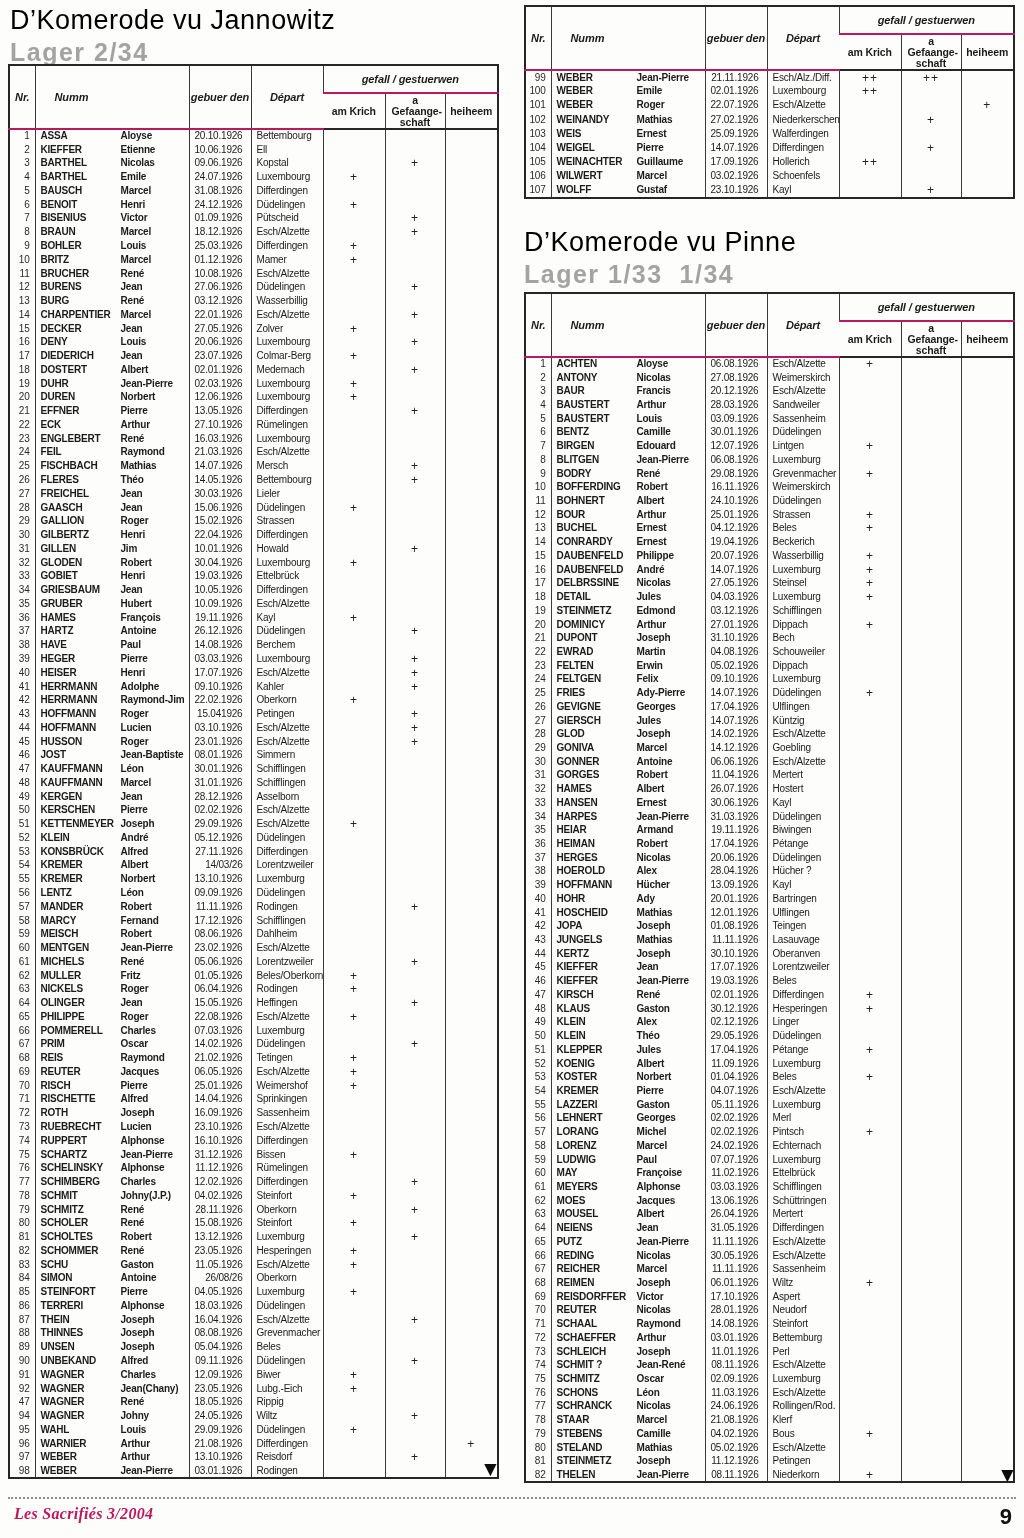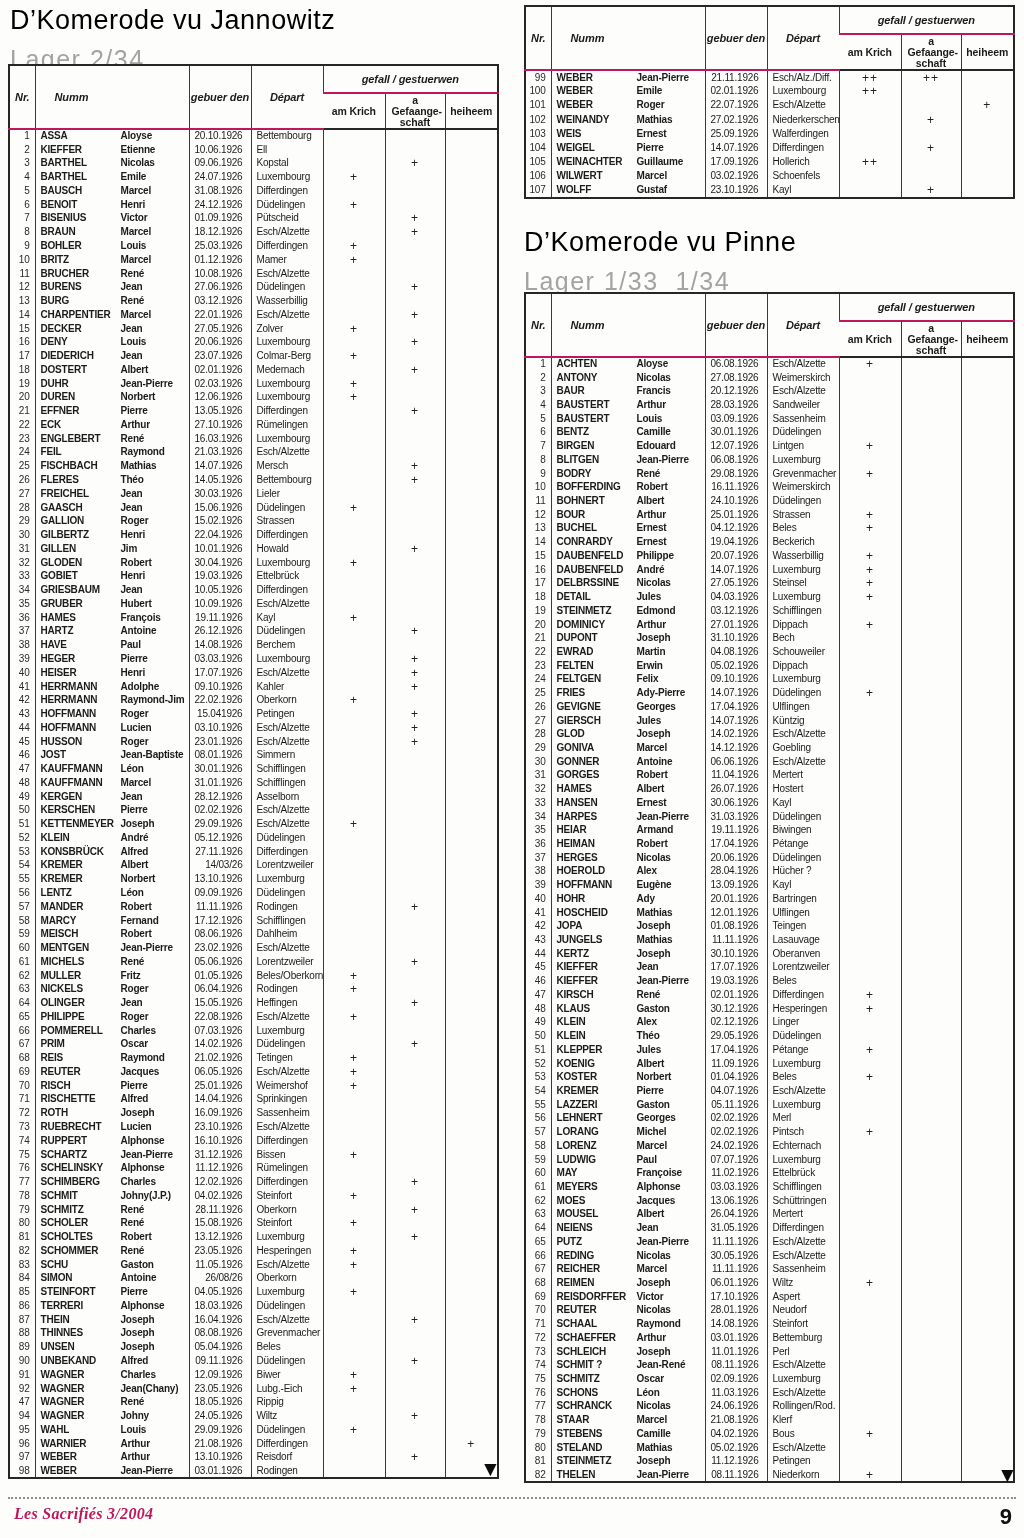--- a/index.html
+++ b/index.html
@@ -3,21 +3,21 @@
 <meta charset="utf-8">
 <style>
   html,body{margin:0;padding:0;background:#e8e8e8;}
   .page{
     position:relative;width:1024px;height:1538px;margin:0 auto;
     background:#fdfdfb;color:#1b1b1b;
     font-family:"Liberation Sans",sans-serif;overflow:hidden;
   }
   .titleblock{position:absolute;}
   .doc-title{font-size:27px;font-weight:normal;letter-spacing:.5px;color:#000000;line-height:1.1;}
-  .doc-subtitle{font-size:25px;font-weight:normal;letter-spacing:1.5px;color:#a3a3a3;line-height:1.1;margin-top:10px;white-space:pre;}
+  .doc-subtitle{font-size:25px;font-weight:bold;letter-spacing:1.5px;color:#a3a3a3;line-height:1.1;margin-top:3px;white-space:pre;}
 
   table.roster{border-collapse:collapse;table-layout:fixed;position:absolute;background:#fdfdfb;}
   table.roster{border:2px solid #262626;}
   .roster col.w-nr{width:26px;}
   .roster col.w-numm{width:154px;}
   .roster col.w-born{width:62px;}
   .roster col.w-dep{width:72px;}
   .roster col.w-k{width:62px;}
   .roster col.w-g{width:60px;}
   .roster col.w-h{width:53px;}
@@ -1461,21 +1461,21 @@
           <td class="c-nr">38</td>
           <td class="c-name"><span class="sn">HOEROLD</span><span class="fn">Alex</span></td>
           <td class="c-born">28.04.1926</td>
           <td class="c-dep">Hücher ?</td>
           <td class="c-mark"></td>
           <td class="c-mark"></td>
           <td class="c-mark"></td>
         </tr>
         <tr>
           <td class="c-nr">39</td>
-          <td class="c-name"><span class="sn">HOFFMANN</span><span class="fn">Eugène</span></td>
+          <td class="c-name"><span class="sn">HOFFMANN</span><span class="fn">Hücher</span></td>
           <td class="c-born">13.09.1926</td>
           <td class="c-dep">Kayl</td>
           <td class="c-mark"></td>
           <td class="c-mark"></td>
           <td class="c-mark"></td>
         </tr>
         <tr>
           <td class="c-nr">40</td>
           <td class="c-name"><span class="sn">HOHR</span><span class="fn">Ady</span></td>
           <td class="c-born">20.01.1926</td>

